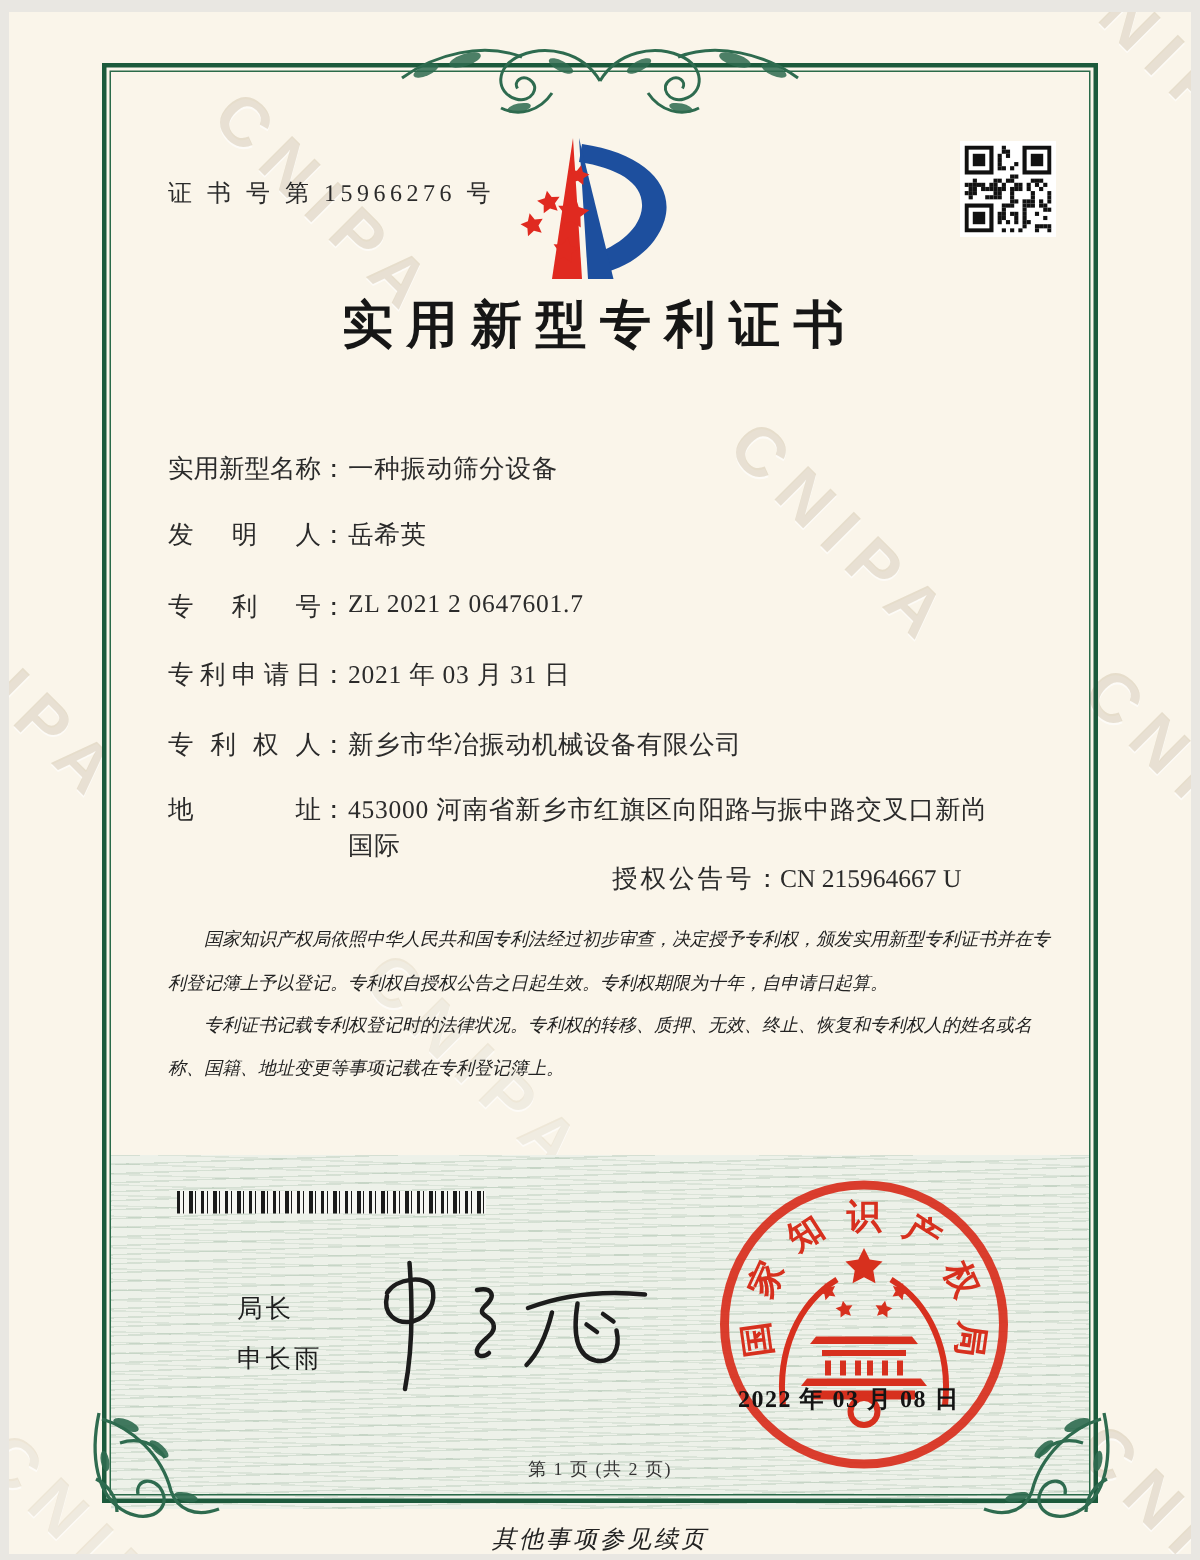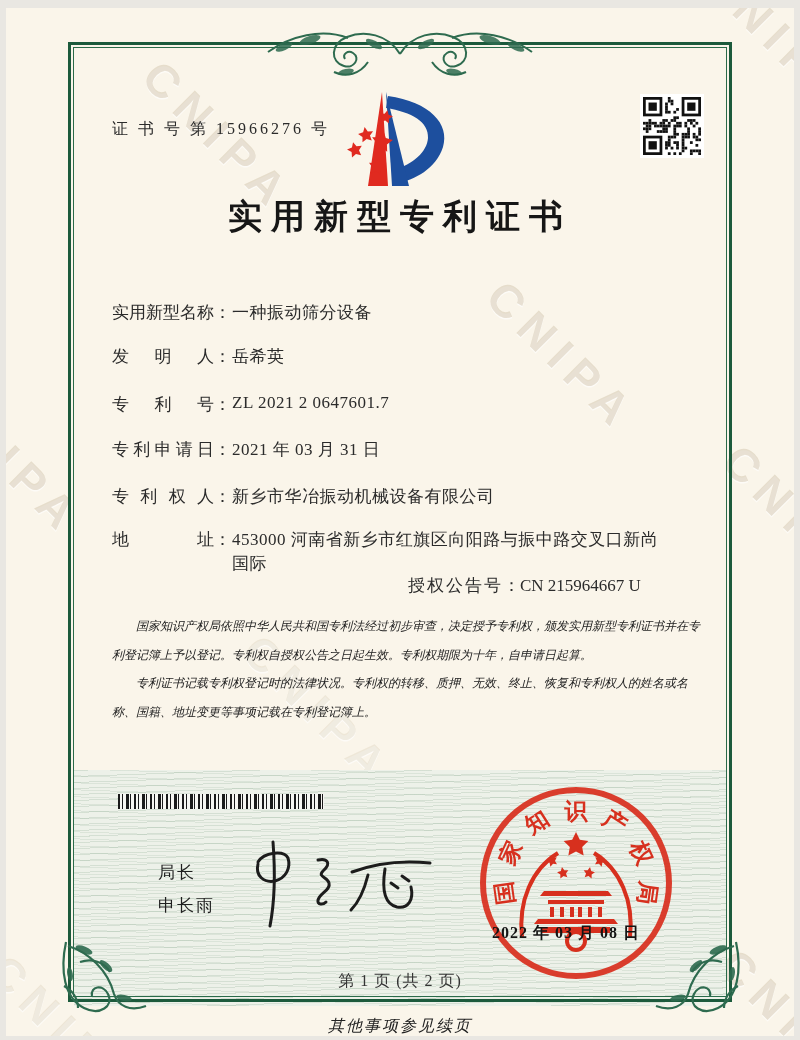--- a/index.html
+++ b/index.html
@@ -59,21 +59,21 @@
   .seal { position:absolute; left:474px; top:779px; width:192px; height:192px; }
   .seal-ring { position:absolute; inset:0; border:6px solid rgba(216,46,28,0.92); border-radius:50%; }
   .seal-arc { position:absolute; inset:0; }
   .seal-arc span { position:absolute; font-size:23px; font-weight:bold; color:#d7301e;
                    font-family:"Liberation Serif", serif; }
   .seal-emblem { position:absolute; left:26px; top:30px; }
   .seal-date { position:absolute; left:486px; top:915px; font-size:16px; font-weight:bold;
                color:#141414; letter-spacing:1px; z-index:5; }
 
   .page-footer { position:absolute; left:62px; top:963px; width:664px; text-align:center;
-                 font-size:16px; color:#333; letter-spacing:1px; }
+                 font-size:12px; color:#333; letter-spacing:1px; }
   .cont-note { position:absolute; left:0; top:1008px; width:100%; text-align:center; }
   .cont-note span { display:inline-block; font-size:16px; font-style:italic; color:#222;
                     letter-spacing:2px; padding:0 10px 3px; border-bottom:1px solid #f97316; }
 </style>
 </head>
 <body>
 
 <div class="page">
 
   <span class="wm" style="left:212px; top:128px;">CNIPA</span>

